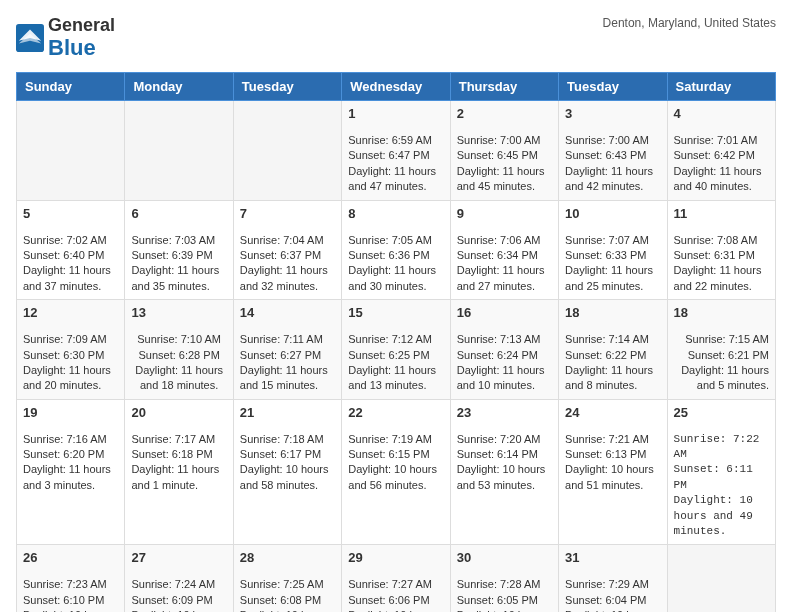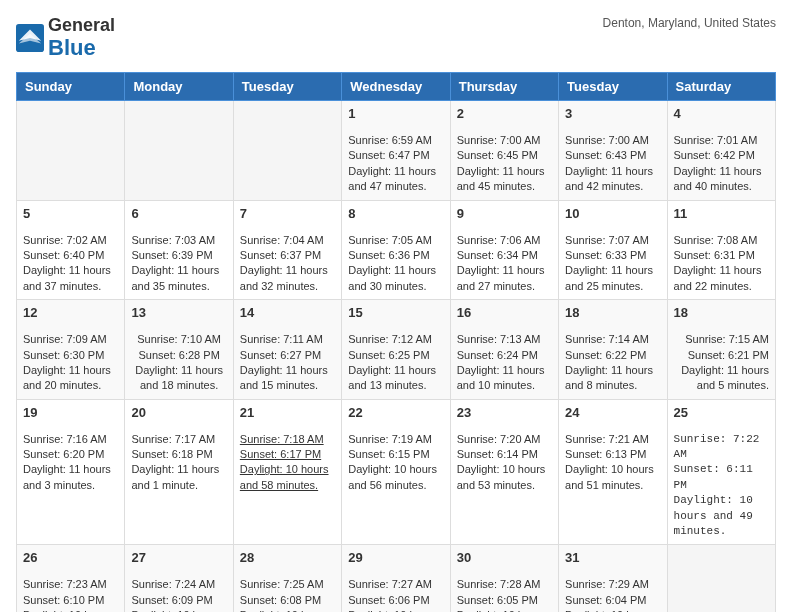--- a/index.html
+++ b/index.html
@@ -257,21 +257,21 @@
 Daylight: 11 hours and 3 minutes.</div>
         </td>
         <td>
           <span class="day-num">20</span>
           <div class="day-info" style="white-space: pre-line;">Sunrise: 7:17 AM
 Sunset: 6:18 PM
 Daylight: 11 hours and 1 minute.</div>
         </td>
         <td>
           <span class="day-num">21</span>
-          <div class="day-info" style="white-space: pre-line; text-decoration: underline;">Sunrise: 7:18 AM
+          <div class="day-info" style="white-space: pre-line;">Sunrise: 7:18 AM
 Sunset: 6:17 PM
 Daylight: 10 hours and 58 minutes.</div>
         </td>
         <td>
           <span class="day-num">22</span>
           <div class="day-info" style="white-space: pre-line;">Sunrise: 7:19 AM
 Sunset: 6:15 PM
 Daylight: 10 hours and 56 minutes.</div>
         </td>
         <td>

